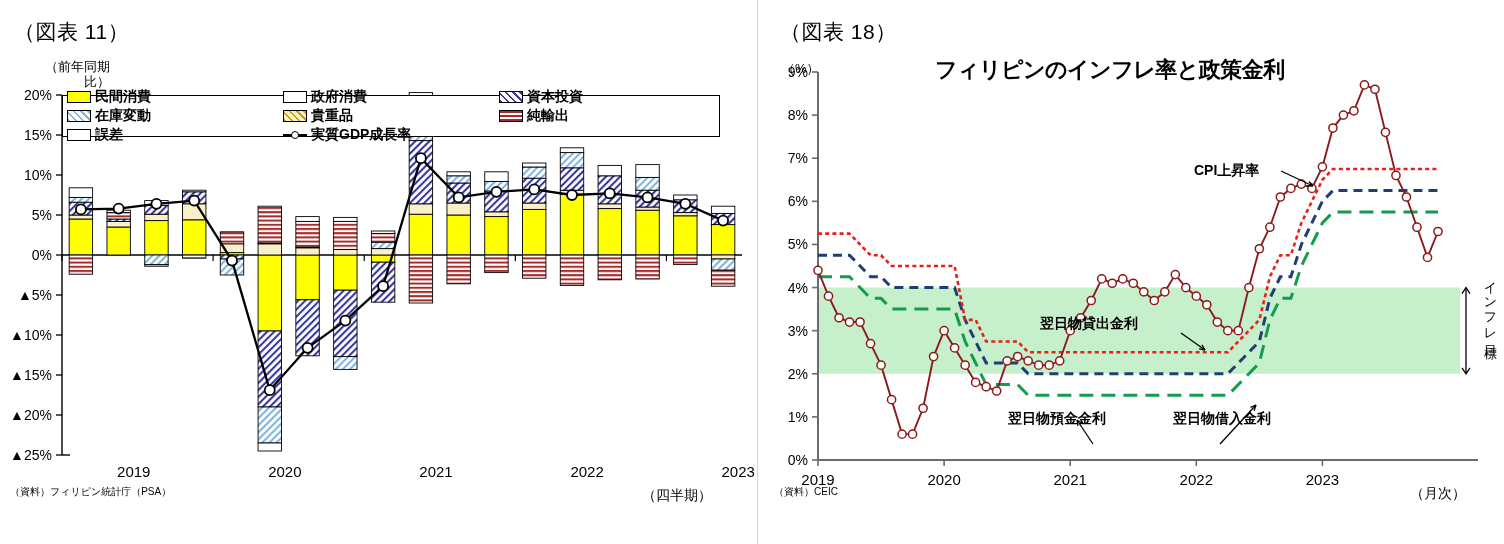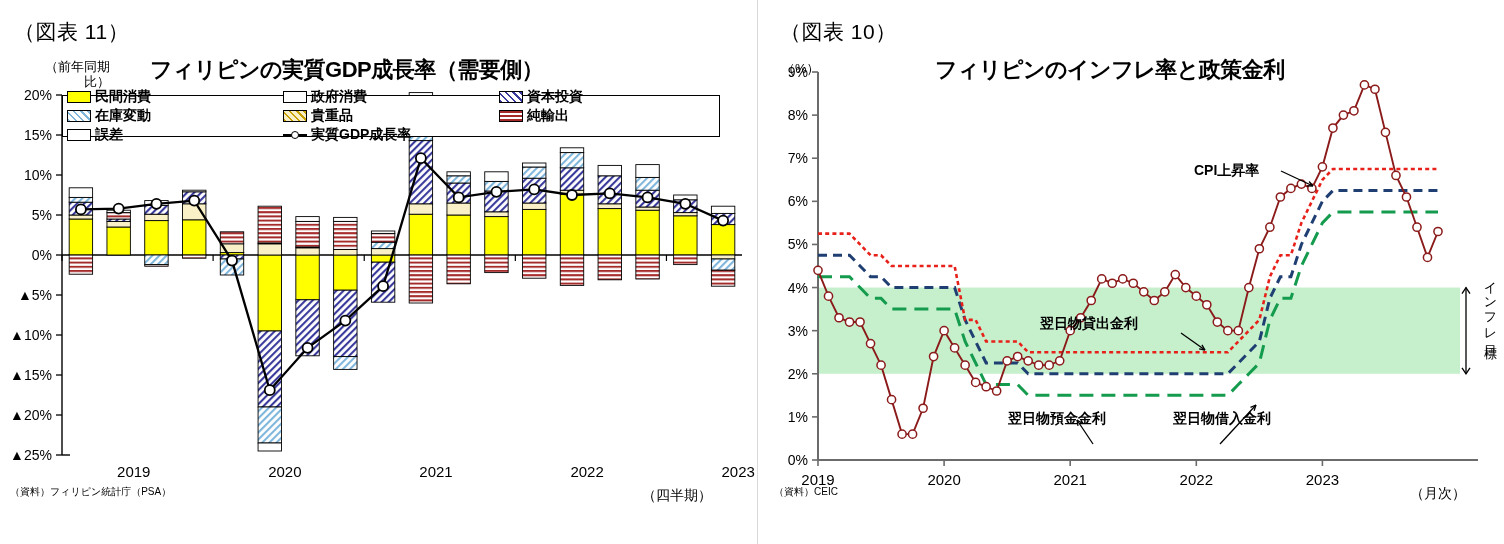--- a/index.html
+++ b/index.html
@@ -36,21 +36,20 @@
 </style>
 </head>
 <body>
 
 <div class="divider"></div>
 
 <div class="panel" id="panel-left">
 
   <div class="fig-no" style="left:14px;top:18px;">（図表 11）</div>
 
-  <div class="chart-title" style="left:150px;top:55px;">フィリピンの実質GDP成長率（需要側）</div>
 
   <div class="axis-unit" style="left:8px;top:60px;width:102px;">
     <span>（前年同期</span><br>
     <span>比）</span>
   </div>
 
   <svg id="left-svg" width="760" height="470" style="position:absolute;left:0;top:60px;">
       <defs>
         <pattern id="h-capital" width="5" height="5" patternUnits="userSpaceOnUse" patternTransform="rotate(45)">
           <rect width="5" height="5" fill="#ffffff"></rect>
@@ -265,21 +264,21 @@
       <span>実質GDP成長率</span>
     </div>
   </div>
 
   <div class="source" style="left:10px;top:485px;">（資料）フィリピン統計庁（PSA）</div>
   <div class="xunit" style="left:642px;top:487px;">（四半期）</div>
 </div>
 
 <div class="panel" id="panel-right">
 
-  <div class="fig-no" style="left:20px;top:18px;">（図表 10）</div>
+  <div class="fig-no" style="left:20px;top:18px;">（図表 18）</div>
 
   <div class="chart-title" style="left:175px;top:55px;">フィリピンのインフレ率と政策金利</div>
 
   <div class="axis-unit" style="left:22px;top:62px;width:52px;text-align:left;">（%）</div>
 
   <svg id="right-svg" width="744" height="470" style="position:absolute;left:0;top:60px;">
       <rect x="58" y="227.55555555555557" width="642" height="86.2222222222222" fill="#C6F0CC" stroke="none"></rect>
       <line x1="58" y1="12" x2="58" y2="400" stroke="#6b6b6b" stroke-width="2"></line>
       <line x1="58" y1="400" x2="718" y2="400" stroke="#6b6b6b" stroke-width="2"></line>
       <line x1="52" y1="400" x2="58" y2="400" stroke="#6b6b6b" stroke-width="1.6"></line>

